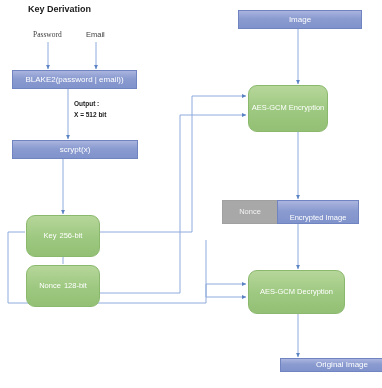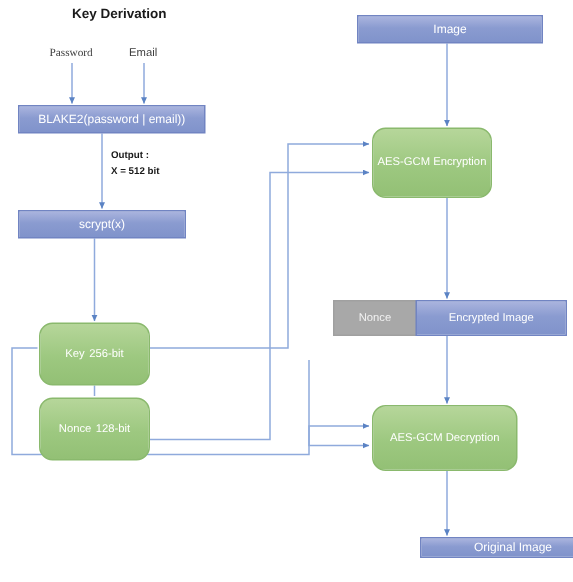--- a/index.html
+++ b/index.html
@@ -53,27 +53,27 @@
     color:#1a1a1a;
     font-size:6.5px;
     font-weight:bold;
     white-space:nowrap;
     line-height:1.5;
     text-align:center;
   }
 
   
   #node-blake2   {left:12px;  top:70px;  width:125px; height:19px; font-size:8px;}
-  #node-scrypt   {left:12px;  top:140px; width:112px; height:19px; font-size:8px;}
+  #node-scrypt   {left:12px;  top:140px; width:126px; height:19px; font-size:8px;}
   #node-key      {left:26px;  top:215px; width:74px;  height:42px; font-size:7.5px;}
   #node-nonce-kd {left:26px;  top:265px; width:74px;  height:42px; font-size:7.5px;}
   #node-image    {left:238px; top:10px;  width:124px; height:19px; font-size:8px;}
   #node-encrypt  {left:248px; top:85px;  width:80px;  height:47px; font-size:7.5px;}
   #node-nonce-seg{left:222px; top:200px; width:56px;  height:24px; font-size:7.5px; color:#f2f2f2;}
-  #node-encimg   {left:277px; top:200px; width:101px; height:24px; font-size:7.5px;}
+  #node-encimg   {left:277px; top:200px; width:82px; height:24px; font-size:7.5px;align-items:flex-end;}
   #node-decrypt  {left:248px; top:270px; width:97px;  height:44px; font-size:7.5px;}
   #node-orig     {left:252px; top:358px; width:124px; height:14px; font-size:8px;margin-left:28px;}
 
   .stack{display:flex;gap:3px;}
 </style>
 </head>
 <body>
 
 <div id="diagram">
 
@@ -108,21 +108,21 @@
       <path d="M298,29 L298,84" marker-end="url(#arrow)"></path>
 
       <path d="M298,132 L298,199" marker-end="url(#arrow)"></path>
 
       <path d="M298,224 L298,269" marker-end="url(#arrow)"></path>
 
       <path d="M298,314 L298,357" marker-end="url(#arrow)"></path>
     </g>
   </svg>
 
-  <div class="title" style="left:28px;top:4px;margin-left:20px;">Key Derivation</div>
+  <div class="title" style="left:28px;top:4px;">Key Derivation</div>
 
   <div class="label" style="left:33px;top:30px;font-family:Liberation Serif, serif;">Password</div>
   <div class="label" style="left:86px;top:30px;">Email</div>
 
   <div class="note" style="left:74px;top:99px;">Output :</div>
   <div class="note" style="left:74px;top:110px;">X = 512 bit</div>
 
   <div class="node blue" id="node-blake2">
     <span>BLAKE2(password | email))</span>
   </div>

